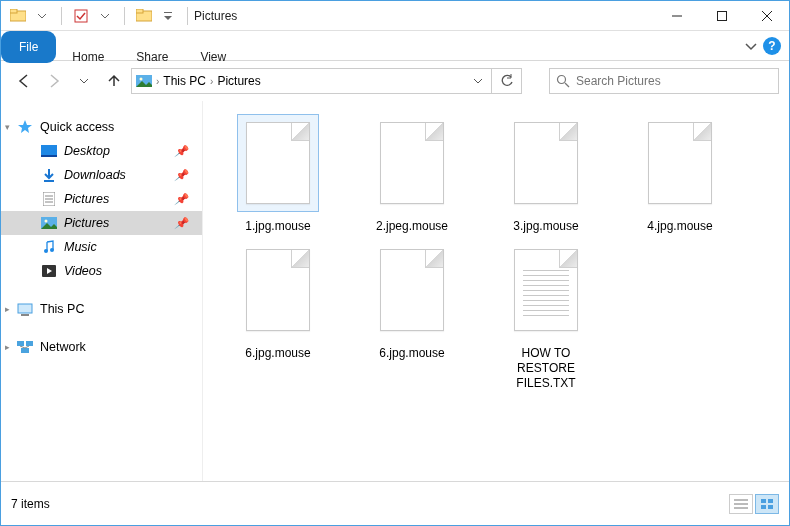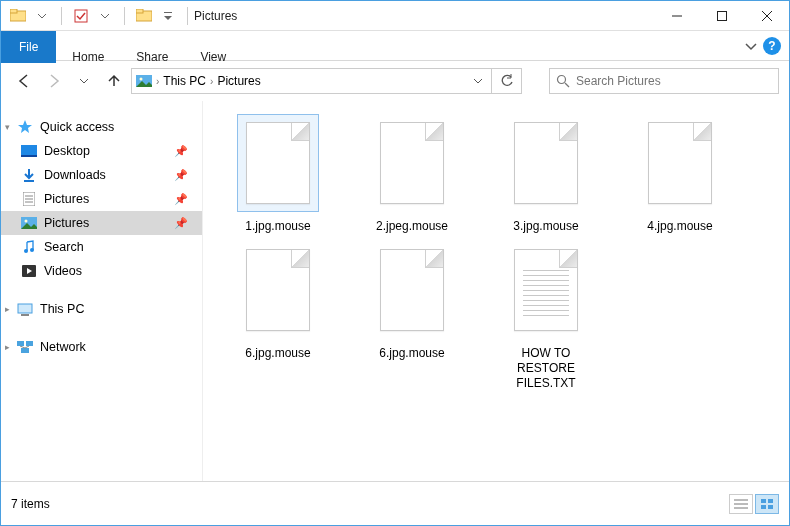--- a/index.html
+++ b/index.html
@@ -9,21 +9,21 @@
 .titlebar { height: 30px; background: #fff; display: flex; align-items: center; border-bottom: 1px solid #e0e0e0; }
 .titlebar .qat { display: flex; align-items: center; padding-left: 6px; gap: 2px; }
 .qat-item { width: 22px; height: 22px; display: flex; align-items: center; justify-content: center; }
 .titlebar .title-sep { width: 1px; height: 18px; background: #ccc; margin: 0 6px; }
 .titlebar .win-title { font-size: 12px; color: #222; }
 .titlebar .spacer { flex: 1; }
 .titlebar .win-ctrl { width: 45px; height: 30px; display: flex; align-items: center; justify-content: center; }
 
 
 .ribbon { height: 30px; display: flex; align-items: stretch; border-bottom: 1px solid #d8d8d8; }
-.ribbon .file-tab { background: #1979ca; color: #fff; font-size: 12px; padding: 16px 18px; display: flex; align-items: center; }
+.ribbon .file-tab { background: #1979ca; color: #fff; font-size: 12px; padding: 16px 18px; display: flex; align-items: center; border-radius: 9px; }
 .ribbon .tab { font-size: 12px; color: #222; padding: 0 16px; display: flex; align-items: center; margin-top: 23px; }
 .ribbon .rspacer { flex: 1; }
 .ribbon .rb-right { display: flex; align-items: center; padding-right: 8px; gap: 6px; }
 .help-circle { width: 18px; height: 18px; border-radius: 50%; background: #1e90e8; color: #fff; font-size: 12px; display: flex; align-items: center; justify-content: center; font-weight: bold; }
 
 
 .navbar { height: 40px; display: flex; align-items: center; padding: 6px 10px; gap: 4px; }
 .nav-arrow { width: 26px; height: 26px; display: flex; align-items: center; justify-content: center; color: #555; }
 .nav-arrow.disabled { color: #bbb; }
 .addr { flex: 1; height: 26px; border: 1px solid #ccc; display: flex; align-items: center; padding: 0 4px; gap: 4px; font-size: 12px; }
@@ -33,21 +33,21 @@
 .addr .drop { padding: 0 4px; color: #555; }
 .refresh { width: 30px; height: 26px; border: 1px solid #ccc; border-left: none; display: flex; align-items: center; justify-content: center; margin-left: -4px; }
 .search { width: 230px; height: 26px; border: 1px solid #ccc; display: flex; align-items: center; padding: 0 6px; gap: 6px; margin-left: 23px; }
 .search input { border: none; outline: none; font-size: 12px; flex: 1; }
 
 
 .body { display: flex; height: 398px; }
 .sidebar { width: 202px; border-right: 1px solid #eee; padding-top: 14px; font-size: 12.5px; }
 .sb-group { margin-bottom: 14px; }
 .sb-row { display: flex; align-items: center; height: 24px; padding-left: 16px; gap: 7px; position: relative; }
-.sb-row.indent { padding-left: 20px; }
+.sb-row.indent { padding-left: 40px; font-style: italic; }
 .sb-row .pin { position: absolute; right: 14px; color: #888; font-size: 11px; }
 .sb-row.sel { background: #d8d8d8; }
 .sb-caret { position: absolute; left: 4px; font-size: 9px; color: #888; }
 .ico { width: 16px; height: 16px; display: inline-flex; align-items: center; justify-content: center; }
 
 
 .files { flex: 1; padding: 14px 10px 10px 20px; display: flex; flex-wrap: wrap; align-content: flex-start; gap: 8px 24px; }
 .file { width: 110px; display: flex; flex-direction: column; align-items: center; }
 .file.sel .thumb { outline: 1px solid #8fc0ec; background: #eaf4fd; }
 .thumb { width: 80px; height: 96px; display: flex; align-items: center; justify-content: center; padding: 4px; }
@@ -261,21 +261,21 @@
         <span class="pin">📌</span>
       </div>
       <div class="sb-row indent">
         <span class="ico">
             <svg width="12" height="14">
               <path d="M4 2 L10 1 L10 10 M4 2 L4 11" stroke="#1e88e5" fill="none" stroke-width="1.3"></path>
               <circle cx="3" cy="11" r="2" fill="#1e88e5"></circle>
               <circle cx="9" cy="10" r="2" fill="#1e88e5"></circle>
             </svg>
           </span>
-        <span>Search</span>
+        <span>Music</span>
       </div>
       <div class="sb-row indent">
         <span class="ico">
             <svg width="14" height="12">
               <rect width="14" height="12" fill="#333" rx="1"></rect>
               <path d="M5 3 L10 6 L5 9 Z" fill="#fff"></path>
             </svg>
           </span>
         <span>Videos</span>
       </div>

